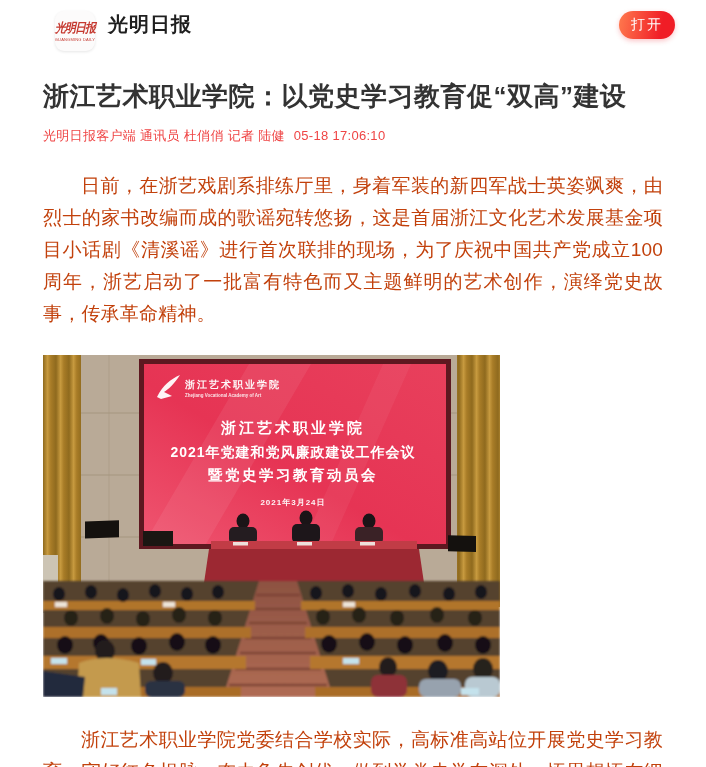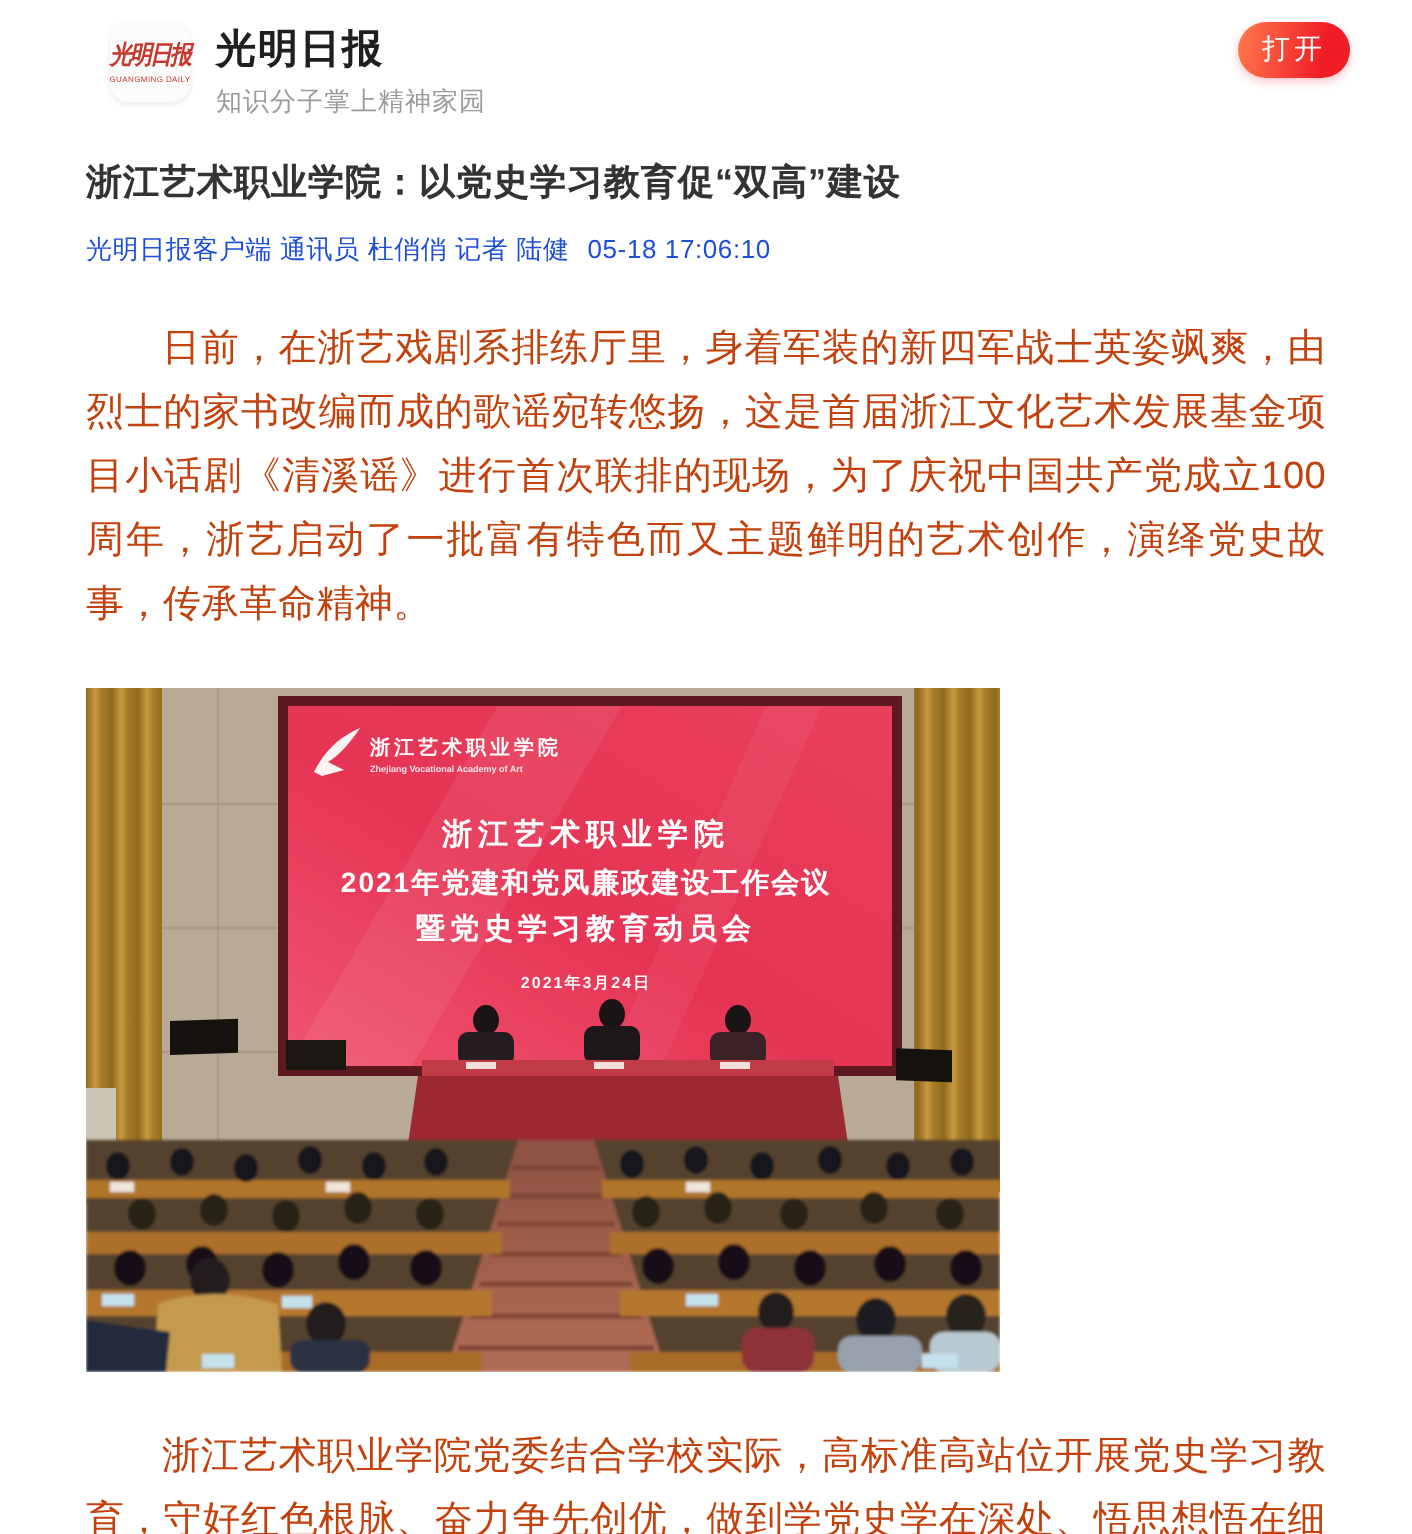--- a/index.html
+++ b/index.html
@@ -50,30 +50,30 @@
     background: linear-gradient(100deg, var(--button-gradient-start, #ff7a4e) 0%, var(--button-gradient-end, #f01d26) 75%);
     color: #fff; font-size: 14px; letter-spacing: 2px;
     cursor: pointer;
     font-family: inherit;
     box-shadow: 0 2px 5px rgba(240,29,38,0.25);
   }
 
   
   .article { padding: 0 43px; }
   .article h1 {
-    font-size: 18px;
+    font-size: 26px;
     font-weight: 700;
     color: #333333;
     line-height: 1.35;
     letter-spacing: 0.5px;
     margin: 15px 0 13px;
   }
   .byline {
     font-size: 13px;
-    color: #1d4ed8;
+    color: #ef4444;
     letter-spacing: 0.3px;
     margin-bottom: 4px;
   }
   .byline .timestamp { margin-left: 9px; }
   .article p {
     font-size: 19px;
     line-height: 32px;
     color: #c2410c;
     text-indent: 2em;
     text-align: justify;
@@ -91,21 +91,20 @@
 
 <div class="page">
 
   <div class="header">
     <div class="logo-box">
       <span class="logo-cn">光明日报</span>
       <span class="logo-en">GUANGMING DAILY</span>
     </div>
     <div class="header-titles">
       <span class="app-name">光明日报</span>
-      <span class="tagline">知识分子掌上精神家园</span>
     </div>
     <button class="open-btn">打开</button>
   </div>
 
   <div class="article">
     <h1>浙江艺术职业学院：以党史学习教育促“双高”建设</h1>
     <div class="byline">
       <span>光明日报客户端 通讯员 杜俏俏 记者 陆健</span><span class="timestamp">05-18 17:06:10</span>
     </div>
 

